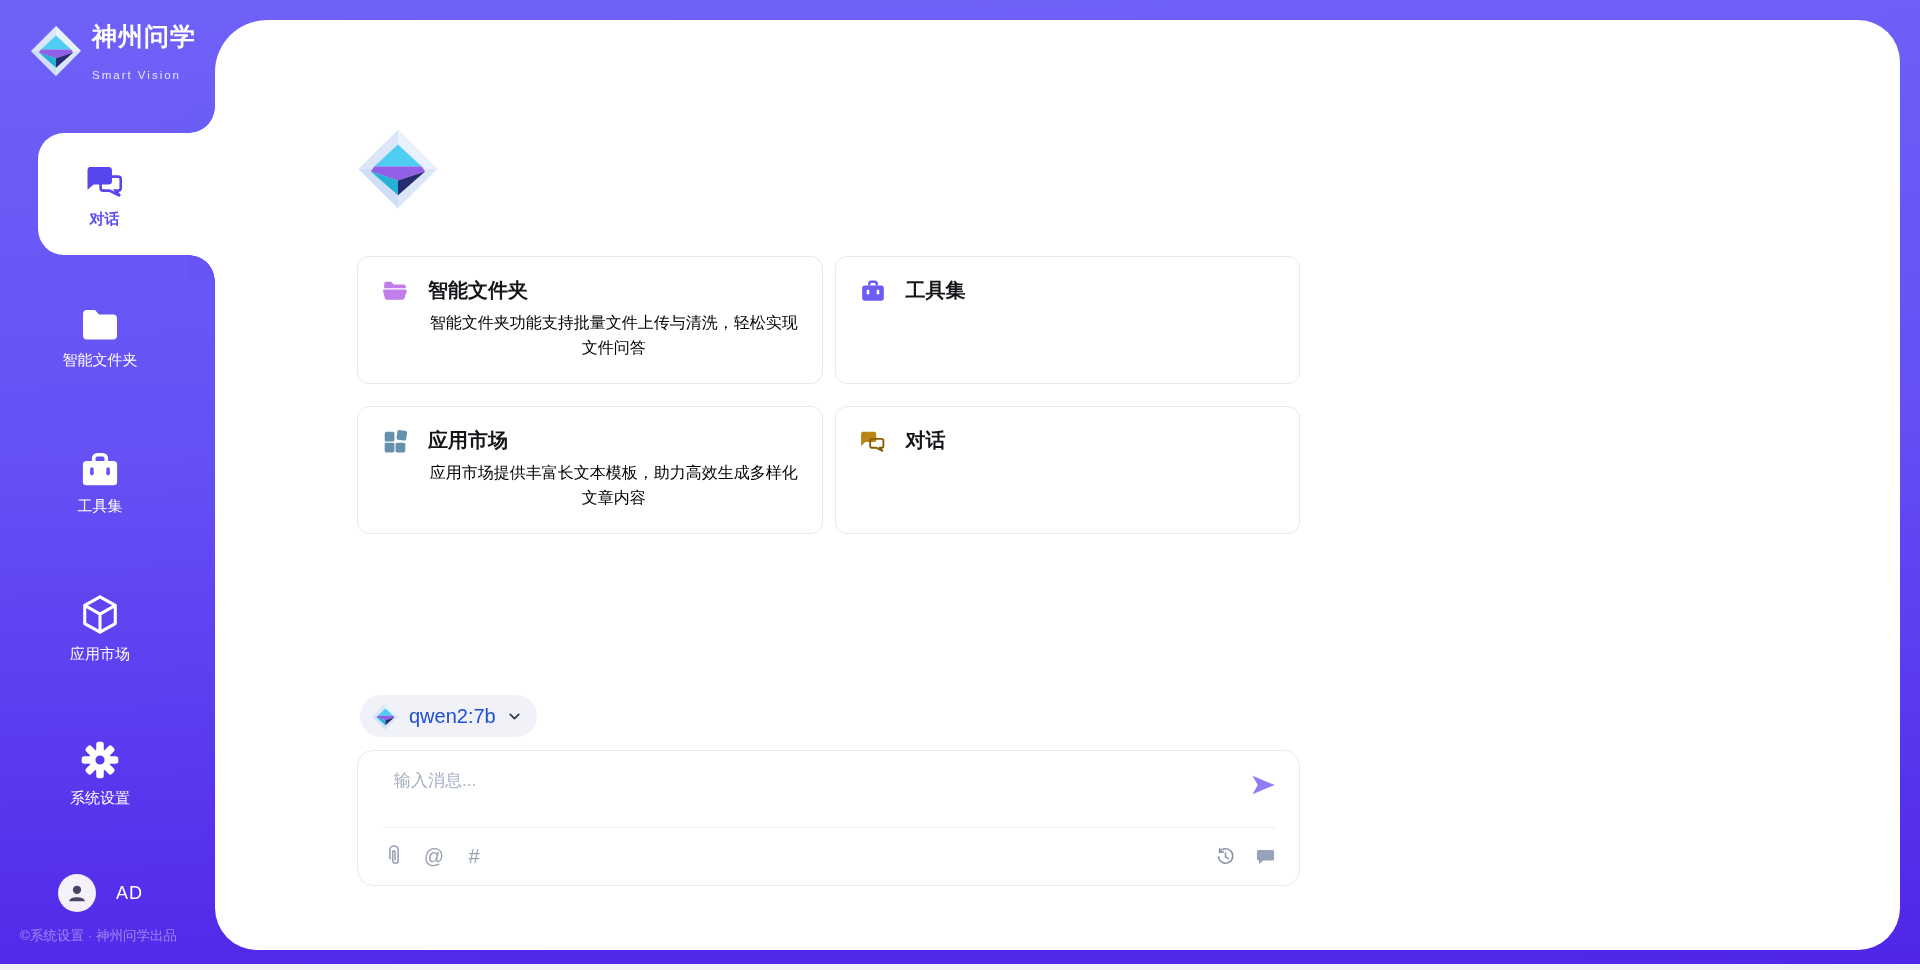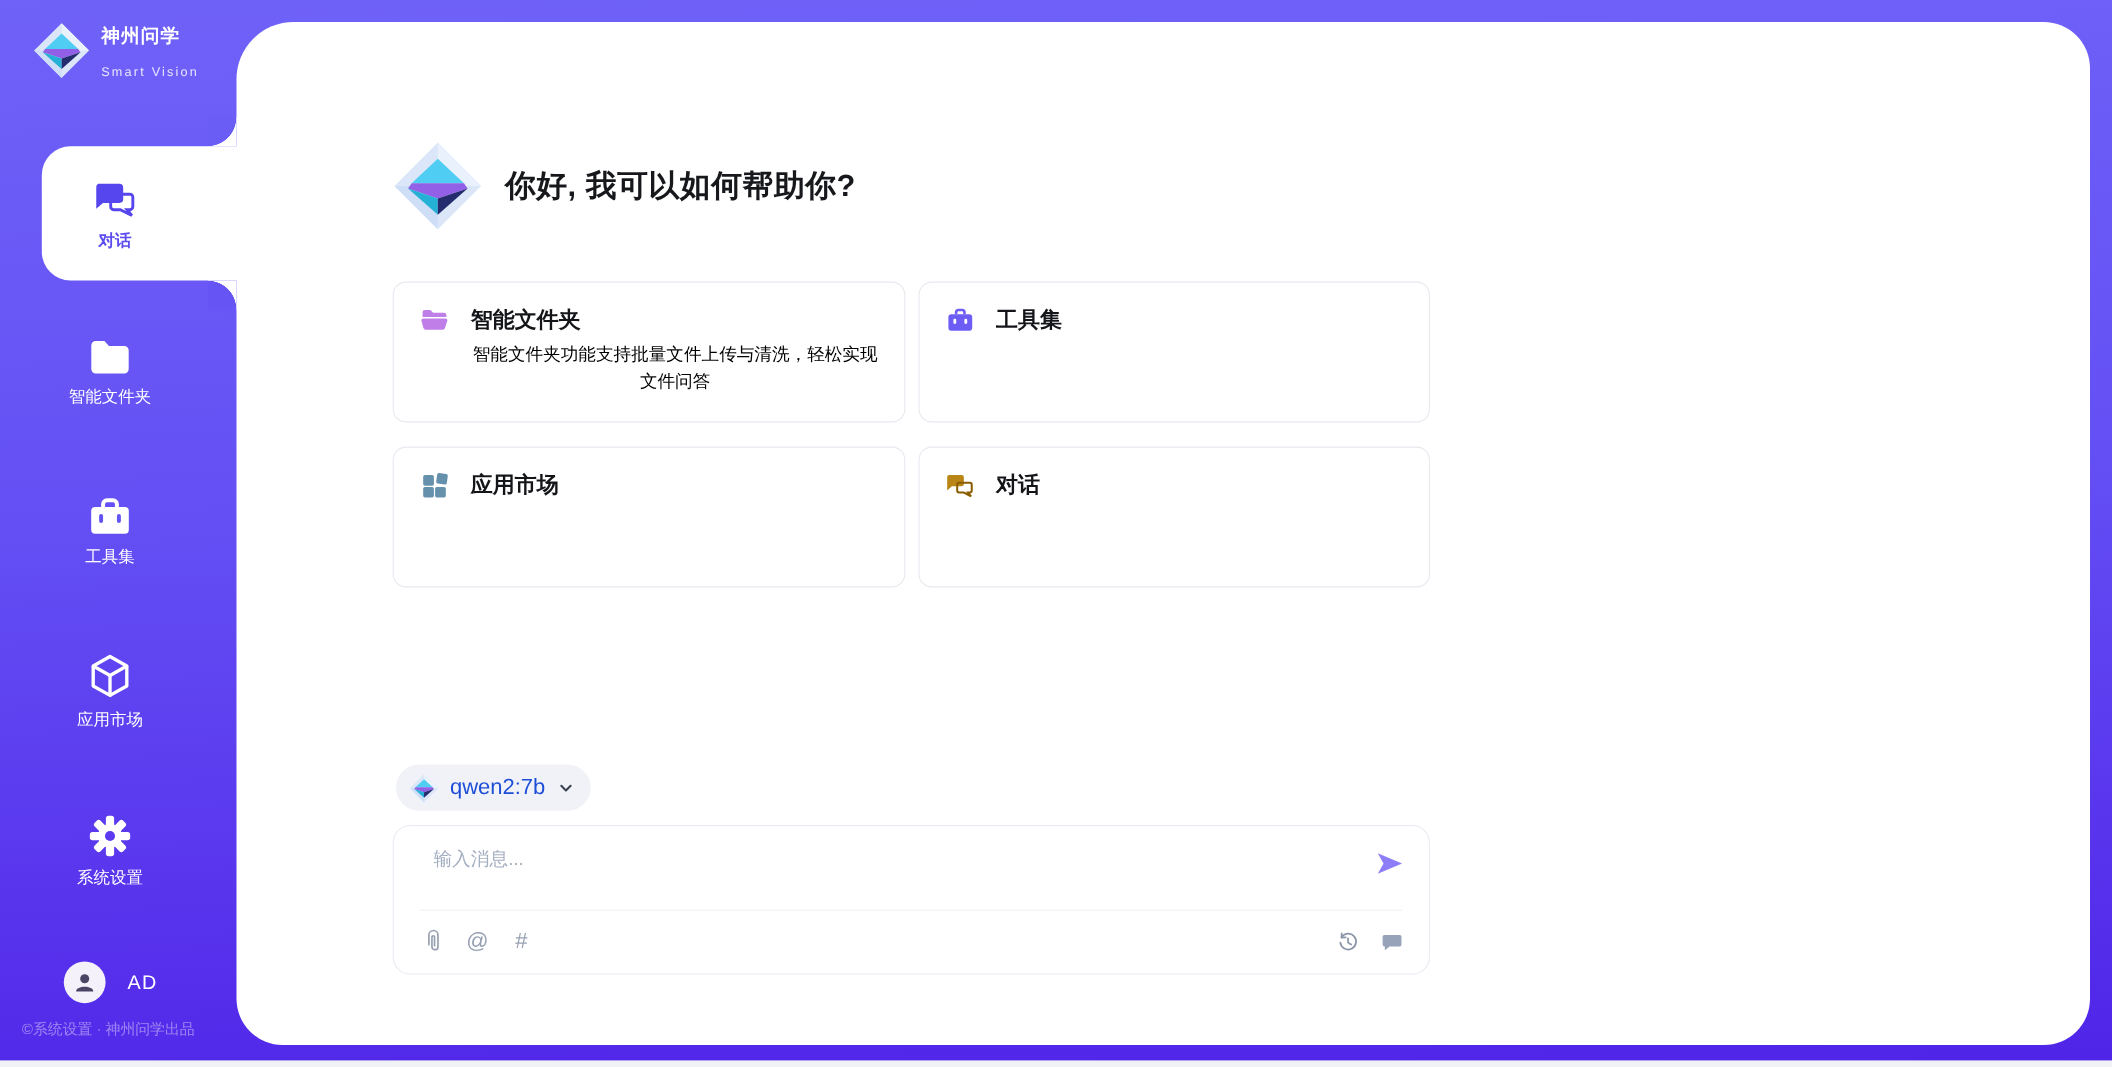--- a/index.html
+++ b/index.html
@@ -14,21 +14,21 @@
   .panel {
     position:absolute; left:215px; top:20px; right:20px; bottom:20px;
     background:#ffffff; border-radius:52px 42px 42px 42px;
   }
 
   
   .sidebar { position:absolute; left:0; top:0; width:215px; height:100%; }
 
   .brand { position:absolute; left:30px; top:20px; display:flex; align-items:center; gap:10px; }
   .brand .gem { width:52px; height:52px; }
-  .brand-name { color:#fff; font-size:17px; font-weight:700; letter-spacing:1px; }
+  .brand-name { color:#fff; font-size:25px; font-weight:700; letter-spacing:1px; }
   .brand-sub { color:#e9e7ff; font-size:11.5px; letter-spacing:2px; margin-top:16px; }
 
   .nav { position:absolute; left:0; top:133px; width:215px; }
   .nav-item {
     width:200px; height:122px; margin-bottom:23px;
     display:flex; flex-direction:column; align-items:center; justify-content:center; gap:9px;
     cursor:pointer;
   }
   .nav-item .label { color:#ffffff; font-size:15px; }
   .nav-item svg { display:block; }
@@ -202,21 +202,20 @@
     <div class="user-name">AD</div>
   </div>
 
   <div class="copyright">©系统设置 · 神州问学出品</div>
 </div>
 
 <div class="greeting">
   <svg class="gem" viewBox="0 0 100 100">
       <use href="#gem-shape"></use>
     </svg>
-  <div class="greeting-text">你好, 我可以如何帮助你?</div>
 </div>
 
 <div class="cards">
 
   <div class="card">
     <div class="card-head">
       <svg viewBox="0 0 24 24">
         <path d="M2,5.5 a2,2 0 0 1 2,-2 h4.6 l2.2,2.4 h9.2 a2,2 0 0 1 2,2 v1.6 H2 z" fill="#c07ee9"></path>
         <path d="M2.6,10.7 h18.6 a1.6,1.6 0 0 1 1.5,2.1 l-1.9,5.8 a2,2 0 0 1 -1.9,1.4 H4.6 a2,2 0 0 1 -1.9,-1.4 L1.1,12.8 a1.6,1.6 0 0 1 1.5,-2.1 z" fill="#c07ee9"></path>
       </svg>
@@ -240,20 +239,21 @@
   <div class="card">
     <div class="card-head">
       <svg viewBox="0 0 24 24">
         <rect x="2.5" y="3.5" width="9" height="9" rx="1.5" fill="#6691ad"></rect>
         <rect x="13.8" y="2.2" width="9" height="9" rx="1.5" fill="#6691ad" transform="rotate(8 18.3 6.7)"></rect>
         <rect x="2.5" y="13.5" width="9" height="9" rx="1.5" fill="#6691ad"></rect>
         <rect x="12.5" y="13.5" width="9" height="9" rx="1.5" fill="#6691ad"></rect>
       </svg>
       <div class="card-title">应用市场</div>
     </div>
+    <div class="card-desc">应用市场提供丰富长文本模板，助力高效生成多样化文章内容</div>
   </div>
 
   <div class="card">
     <div class="card-head">
       <svg viewBox="0 0 24 24">
         <path d="M3.5,3.5 h10.5 a2,2 0 0 1 2,2 v5.5 a2,2 0 0 1 -2,2 h-8 l-4,3.5 v-11 a2,2 0 0 1 1.5,-2 z" fill="#b98616" transform="translate(-1,0)"></path>
         <path d="M10,9.5 h9 a1.6,1.6 0 0 1 1.6,1.6 v5 a1.6,1.6 0 0 1 -1.6,1.6 h-1.5 l2.5,3.3 -6,-3.3 h-4 a1.6,1.6 0 0 1 -1.6,-1.6 v-5 a1.6,1.6 0 0 1 1.6,-1.6 z" fill="none" stroke="#8a5c00" stroke-width="1.7" transform="translate(1,0.5)"></path>
       </svg>
       <div class="card-title">对话</div>
     </div>

